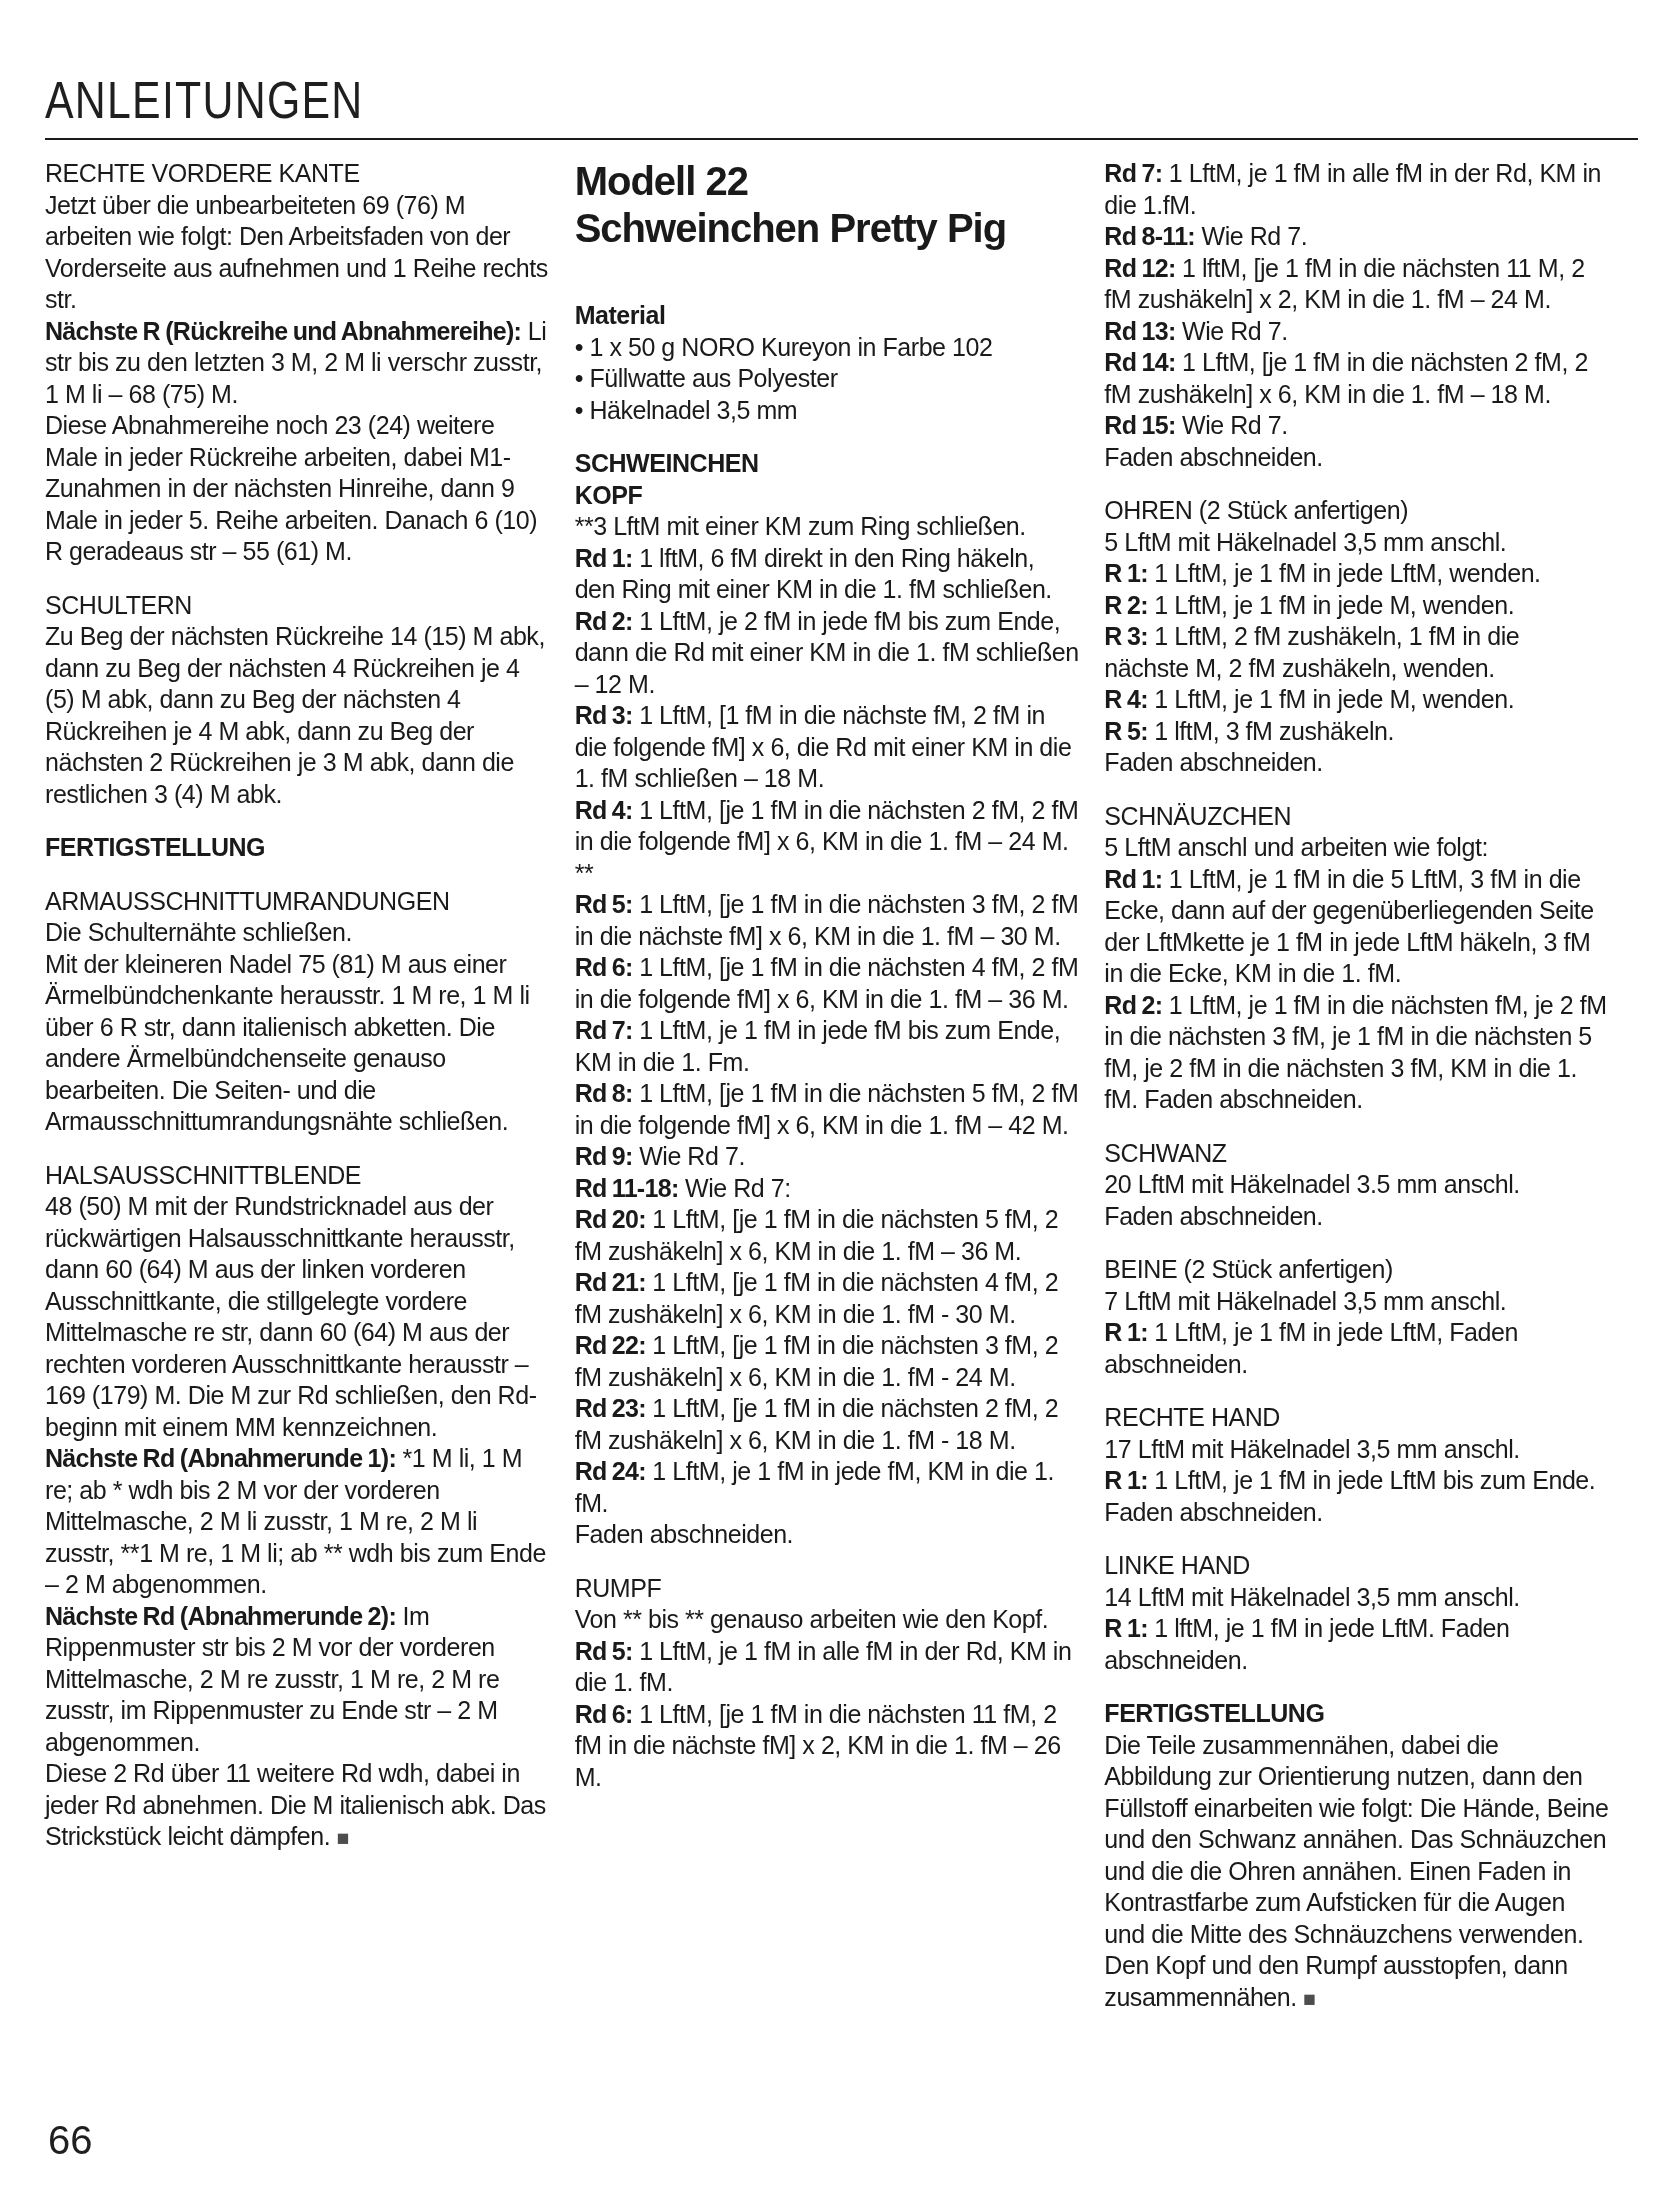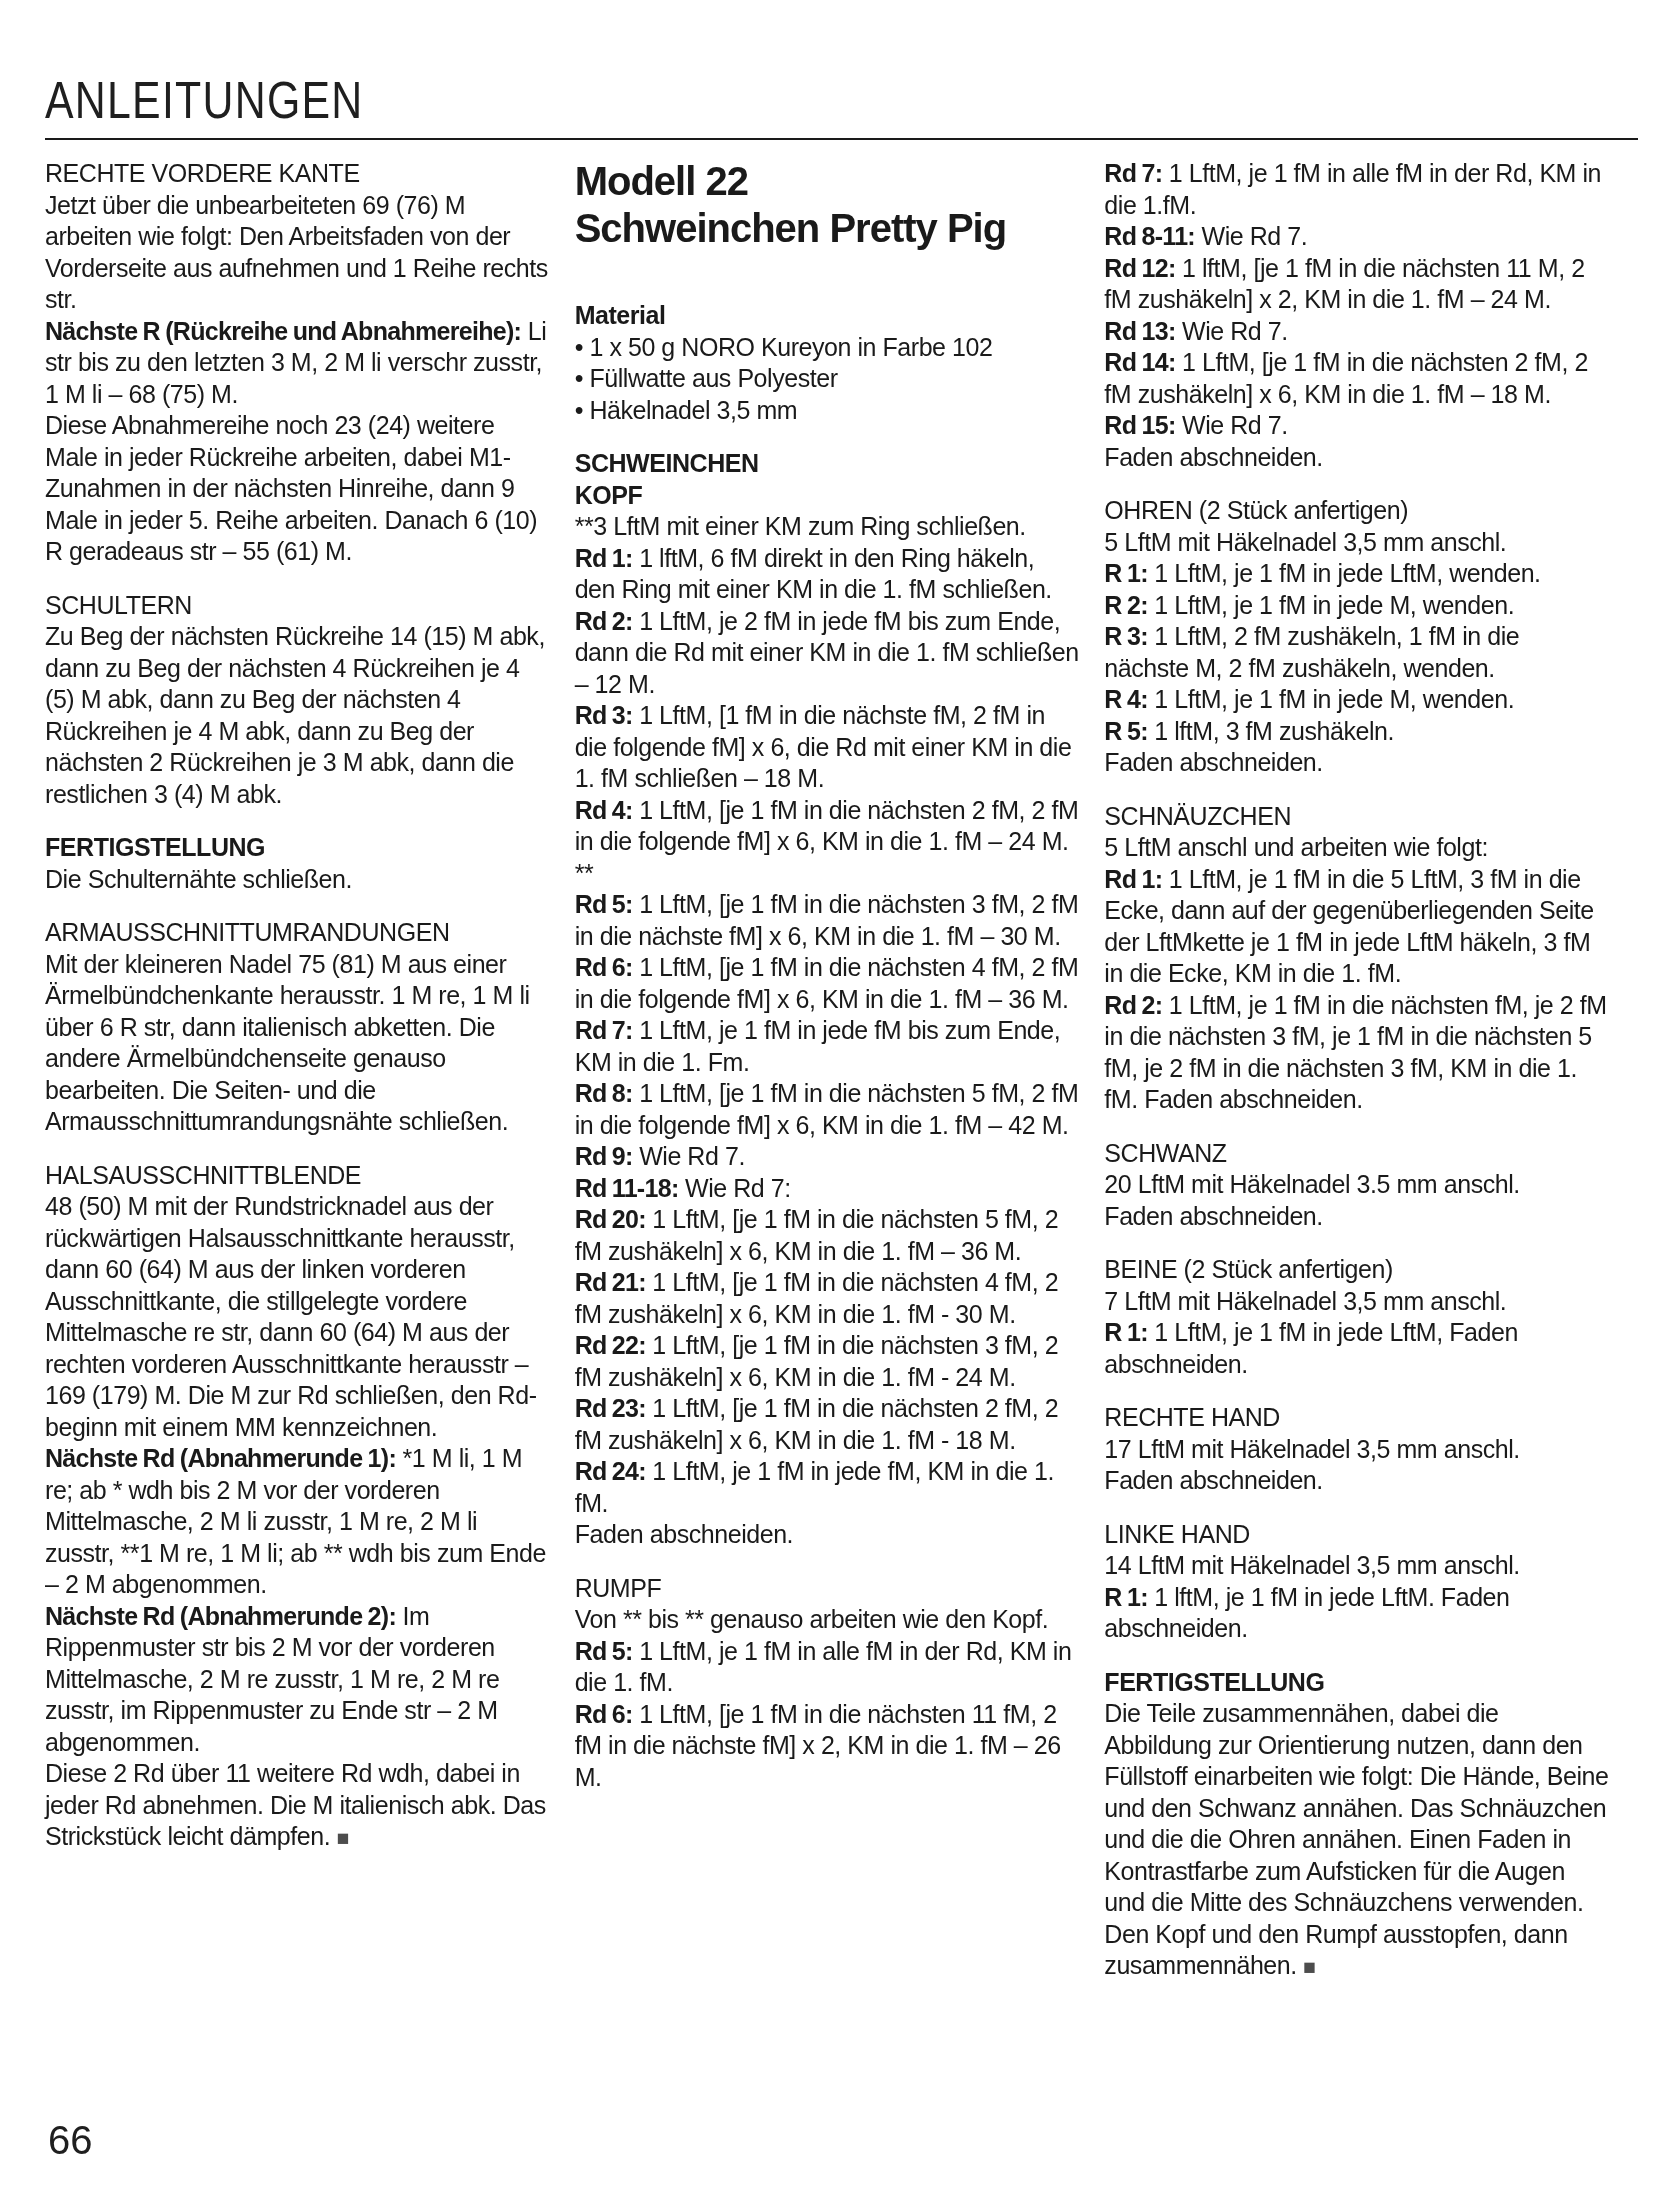--- a/index.html
+++ b/index.html
@@ -52,22 +52,22 @@
   </header>
   <main class="columns">
     <section class="col">
         <p class="blk h-caps"><span>RECHTE VORDERE KANTE</span></p>
         <p class="blk body"><span>Jetzt über die unbearbeiteten 69 (76) M arbeiten wie folgt: Den Arbeitsfaden von der Vorderseite aus aufnehmen und 1 Reihe rechts str.</span></p>
         <p class="blk body"><span class="b">Nächste R (Rückreihe und Abnahmereihe):</span><span> Li str bis zu den letzten 3 M, 2 M li verschr zusstr, 1 M li – 68 (75) M.</span></p>
         <p class="blk body"><span>Diese Abnahmereihe noch 23 (24) weitere Male in jeder Rückreihe arbeiten, dabei M1-Zunahmen in der nächsten Hinreihe, dann 9 Male in jeder 5. Reihe arbeiten. Danach 6 (10) R geradeaus str – 55 (61) M.</span></p>
         <p class="blk h-caps gap"><span>SCHULTERN</span></p>
         <p class="blk body"><span>Zu Beg der nächsten Rückreihe 14 (15) M abk, dann zu Beg der nächsten 4 Rückreihen je 4 (5) M abk, dann zu Beg der nächsten 4 Rückreihen je 4 M abk, dann zu Beg der nächsten 2 Rückreihen je 3 M abk, dann die restlichen 3 (4) M abk.</span></p>
         <p class="blk h-bold gap"><span>FERTIGSTELLUNG</span></p>
+        <p class="blk h-caps gap"><span>ARMAUSSCHNITTUMRANDUNGEN</span></p>
         <p class="blk body"><span>Die Schulternähte schließen.</span></p>
-        <p class="blk h-caps gap"><span>ARMAUSSCHNITTUMRANDUNGEN</span></p>
         <p class="blk body"><span>Mit der kleineren Nadel 75 (81) M aus einer Ärmelbündchenkante herausstr. 1 M re, 1 M li über 6 R str, dann italienisch abketten. Die andere Ärmelbündchenseite genauso bearbeiten. Die Seiten- und die Armausschnittumrandungsnähte schließen.</span></p>
         <p class="blk h-caps gap"><span>HALSAUSSCHNITTBLENDE</span></p>
         <p class="blk body"><span>48 (50) M mit der Rundstricknadel aus der rückwärtigen Halsausschnittkante herausstr, dann 60 (64) M aus der linken vorderen Ausschnittkante, die stillgelegte vordere Mittelmasche re str, dann 60 (64) M aus der rechten vorderen Ausschnittkante herausstr – 169 (179) M. Die M zur Rd schließen, den Rd-beginn mit einem MM kennzeichnen.</span></p>
         <p class="blk body"><span class="b">Nächste Rd (Abnahmerunde 1):</span><span> *1 M li, 1 M re; ab * wdh bis 2 M vor der vorderen Mittelmasche, 2 M li zusstr, 1 M re, 2 M li zusstr, **1 M re, 1 M li; ab ** wdh bis zum Ende – 2 M abgenommen.</span></p>
         <p class="blk body"><span class="b">Nächste Rd (Abnahmerunde 2):</span><span> Im Rippenmuster str bis 2 M vor der vorderen Mittelmasche, 2 M re zusstr, 1 M re, 2 M re zusstr, im Rippenmuster zu Ende str – 2 M abgenommen.</span></p>
         <p class="blk body"><span>Diese 2 Rd über 11 weitere Rd wdh, dabei in jeder Rd abnehmen. Die M italienisch abk. Das Strickstück leicht dämpfen. </span><span class="marker">■</span></p>
       </section>
     <section class="col">
         <p class="blk title"><span>Modell 22</span><br><span>Schweinchen Pretty Pig</span></p>
         <p class="blk h-bold"><span>Material</span></p>
@@ -120,20 +120,21 @@
         <p class="blk body"><span class="b">Rd 1:</span><span> 1 LftM, je 1 fM in die 5 LftM, 3 fM in die Ecke, dann auf der gegenüberliegenden Seite der LftMkette je 1 fM in jede LftM häkeln, 3 fM in die Ecke, KM in die 1. fM.</span></p>
         <p class="blk body"><span class="b">Rd 2:</span><span> 1 LftM, je 1 fM in die nächsten fM, je 2 fM in die nächsten 3 fM, je 1 fM in die nächsten 5 fM, je 2 fM in die nächsten 3 fM, KM in die 1. fM. Faden abschneiden.</span></p>
         <p class="blk h-caps gap"><span>SCHWANZ</span></p>
         <p class="blk body"><span>20 LftM mit Häkelnadel 3.5 mm anschl.</span></p>
         <p class="blk body"><span>Faden abschneiden.</span></p>
         <p class="blk h-caps gap"><span>BEINE (2 Stück anfertigen)</span></p>
         <p class="blk body"><span>7 LftM mit Häkelnadel 3,5 mm anschl.</span></p>
         <p class="blk body"><span class="b">R 1:</span><span> 1 LftM, je 1 fM in jede LftM, Faden abschneiden.</span></p>
         <p class="blk h-caps gap"><span>RECHTE HAND</span></p>
         <p class="blk body"><span>17 LftM mit Häkelnadel 3,5 mm anschl.</span></p>
+        <p class="blk body"><span class="b">R 1:</span><span> 1 LftM, je 1 fM in jede LftM bis zum Ende.</span></p>
         <p class="blk body"><span>Faden abschneiden.</span></p>
         <p class="blk h-caps gap"><span>LINKE HAND</span></p>
         <p class="blk body"><span>14 LftM mit Häkelnadel 3,5 mm anschl.</span></p>
         <p class="blk body"><span class="b">R 1:</span><span> 1 lftM, je 1 fM in jede LftM. Faden abschneiden.</span></p>
         <p class="blk h-bold gap"><span>FERTIGSTELLUNG</span></p>
         <p class="blk body"><span>Die Teile zusammennähen, dabei die Abbildung zur Orientierung nutzen, dann den Füllstoff einarbeiten wie folgt: Die Hände, Beine und den Schwanz annähen. Das Schnäuzchen und die die Ohren annähen. Einen Faden in Kontrastfarbe zum Aufsticken für die Augen und die Mitte des Schnäuzchens verwenden. Den Kopf und den Rumpf ausstopfen, dann zusammennähen. </span><span class="marker">■</span></p>
       </section>
   </main>
   <div class="page-number">66</div>
 </div>

